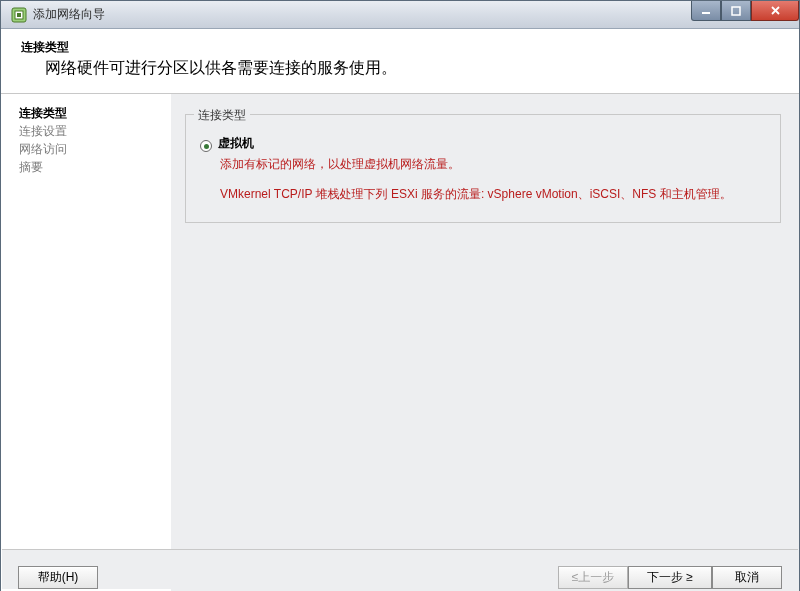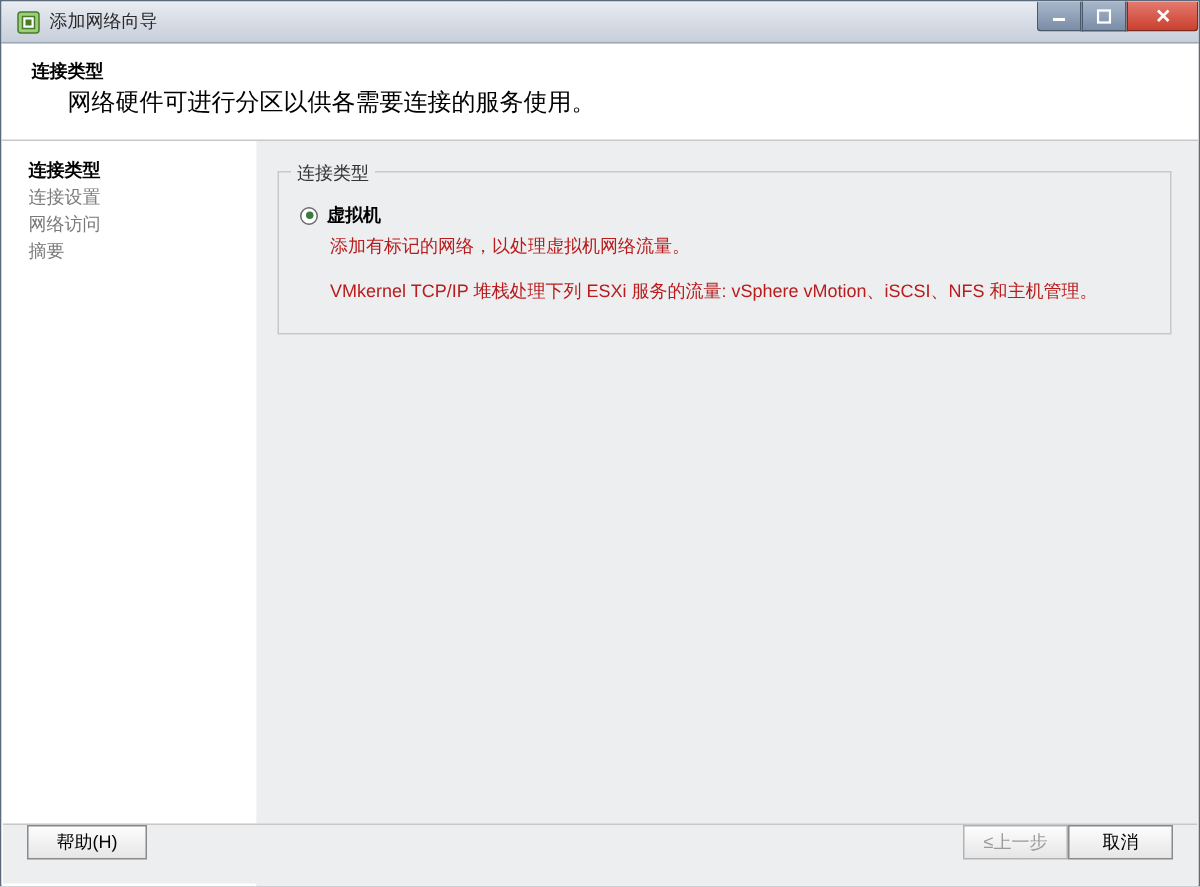--- a/index.html
+++ b/index.html
@@ -17,26 +17,26 @@
   .header-title { font-weight: bold; font-size: 12px; color: #000; }
   .header-sub { font-size: 16px; color: #000; margin-top: 2px; padding-left: 24px; }
   .body { display: flex; height: 497px; }
   .sidebar { width: 170px; background: #fff; padding: 10px 0 10px 18px; border-right: 1px solid #fff; }
   .side-item { font-size: 12px; line-height: 18px; color: #7a7a7a; }
   .side-item.current { font-weight: bold; color: #000; }
   .main { flex: 1; background: #edeef0; padding: 20px 18px 10px 14px; }
   .groupbox { border: 1px solid #c8c8c8; position: relative; padding: 20px 14px 16px 14px; }
   .group-legend { position: absolute; top: -8px; left: 8px; background: #edeef0; padding: 0 4px; font-size: 12px; color: #333; }
   .opt { margin-bottom: 14px; }
-  .opt-row { display: flex; align-items: center; gap: 6px; }
+  .opt-row { display: flex; align-items: flex-end; gap: 6px; }
   .radio { width: 12px; height: 12px; border: 1px solid #6a6a6a; border-radius: 50%; background: #fff; display: inline-flex; align-items: center; justify-content: center; flex-shrink: 0; }
   .radio.checked::after { content:""; width:5px; height:5px; border-radius:50%; background:#3a7a3a; }
   .opt-label { font-weight: bold; font-size: 12px; color: #000; }
   .opt-desc { font-size: 12px; color: #b91c1c; margin: 4px 0 0 20px; line-height: 16px; }
-  .footer { position: absolute; left: 1px; right: 1px; bottom: 1px; height: 40px; border-top: 1px solid #c8c8c8; background: #edeef0; display: flex; align-items: flex-start; padding: 0 16px; }
+  .footer { position: absolute; left: 1px; right: 1px; bottom: 1px; height: 40px; border-top: 1px solid #c8c8c8; background: #edeef0; display: flex; align-items: flex-end; padding: 0 16px; }
   .footer .spacer { flex: 1; }
   .btn { height: 23px; min-width: 70px; padding: 0 10px; background: linear-gradient(to bottom,#fdfdfd,#e6e6e6); border: 1px solid #8a8a8a; font-size: 12px; color: #000; display: inline-flex; align-items: center; justify-content: center; margin-left: 0; box-shadow: 0 1px 0 #fff inset; }
   .btn.help { margin-left: 0; min-width: 80px; }
   .btn.disabled { color: #9a9a9a; border-color: #b3b3b3; }
   .btn.def { min-width: 84px; }
 </style>
 </head>
 <body>
 
 <div class="window">
@@ -99,16 +99,17 @@
           <div class="opt-desc">VMkernel TCP/IP 堆栈处理下列 ESXi 服务的流量: vSphere vMotion、iSCSI、NFS 和主机管理。</div>
         </div>
       </div>
     </div>
   </div>
 
   <div class="footer">
     <div class="btn help">帮助(H)</div>
     <div class="spacer"></div>
     <div class="btn disabled">≤上一步</div>
+    <div class="btn def">下一步 ≥</div>
     <div class="btn">取消</div>
   </div>
 
 </div>
 
 </body></html>

